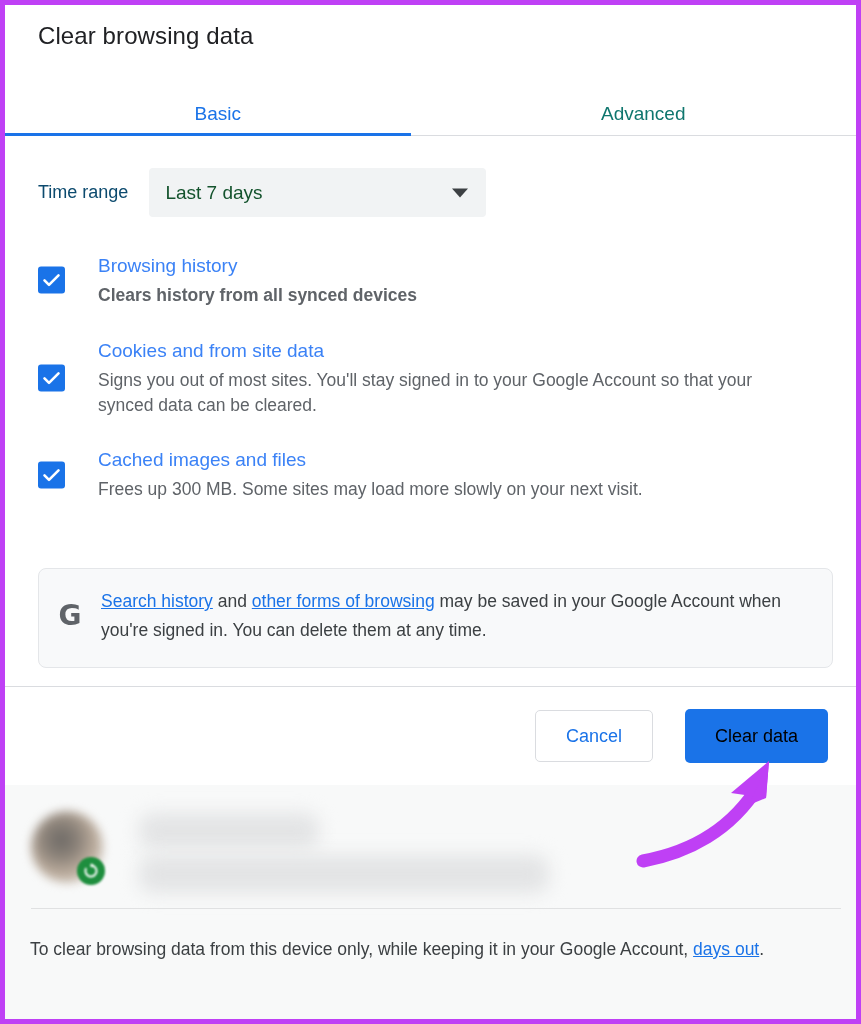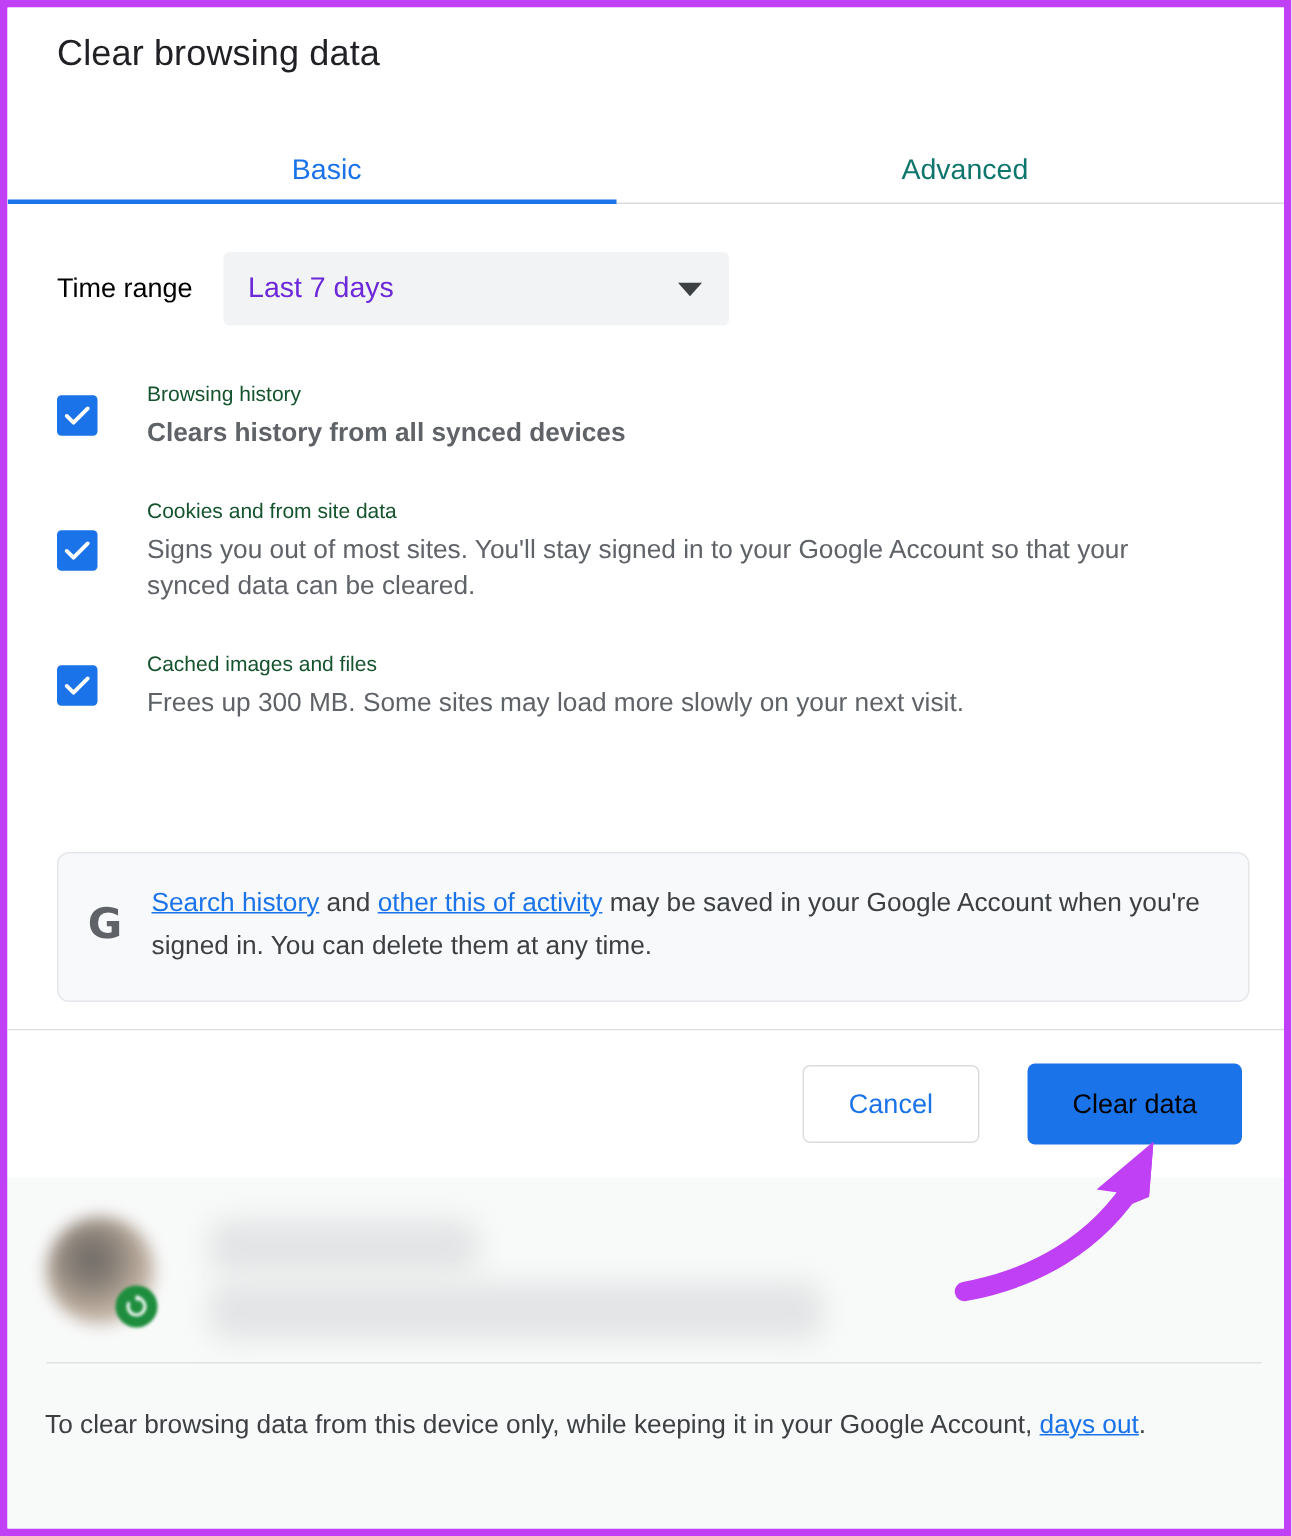--- a/index.html
+++ b/index.html
@@ -91,36 +91,36 @@
   
   .timerange-row {
     position: absolute;
     left: 33px;
     top: 163px;
     display: flex;
     align-items: center;
   }
   .timerange-label {
     font-size: 18px;
-    color: #000000;
+    color: #0c4a6e;
     margin-right: 21px;
   }
   .select {
     position: relative;
     width: 337px;
     height: 49px;
     background: #f1f3f4;
     border-radius: 4px;
     display: flex;
     align-items: center;
     cursor: pointer;
   }
   .select-value {
     font-size: 19px;
-    color: #6d28d9;
+    color: #14532d;
     margin-left: 16px;
   }
   .select-arrow {
     position: absolute;
     right: 18px;
     top: 50%;
     transform: translateY(-50%);
     width: 0;
     height: 0;
     border-left: 8px solid transparent;
@@ -150,22 +150,22 @@
     width: 27px;
     height: 27px;
     border-radius: 3px;
     background: #1a73e8;
     cursor: pointer;
     flex: none;
   }
   .checkbox svg { display: block; }
   .option-text { line-height: 1.42; }
   .option-title {
-    font-size: 14px;
-    color: #14532d;
+    font-size: 19px;
+    color: #3b82f6;
     margin-bottom: 3px;
   }
   .option-desc {
     font-size: 17.5px;
     color: #5f6368;
   }
 
   
   .infobox {
     position: absolute;
@@ -394,21 +394,21 @@
           <span class="option-text">
             <span class="option-title" style="display:block;">Cached images and files</span>
             <span class="option-desc" style="display:block;">Frees up 300 MB. Some sites may load more slowly on your next visit.</span>
           </span>
         </div>
 
       </div>
 
       <div class="infobox">
         <div class="infobox-g">G</div>
-        <div class="infobox-text"><a href="#">Search history</a><span> and </span><a href="#">other this of activity</a><span> may be saved in your Google Account when you're signed in. You can delete them at any time.</span></div>
+        <div class="infobox-text"><a href="#">Search history</a><span> and </span><a href="#">other forms of browsing</a><span> may be saved in your Google Account when you're signed in. You can delete them at any time.</span></div>
       </div>
 
       <div class="actionbar-divider"></div>
       <div class="actionbar">
         <button class="btn btn-cancel">Cancel</button>
         <button class="btn btn-primary">Clear data</button>
       </div>
 
     </div>
 

